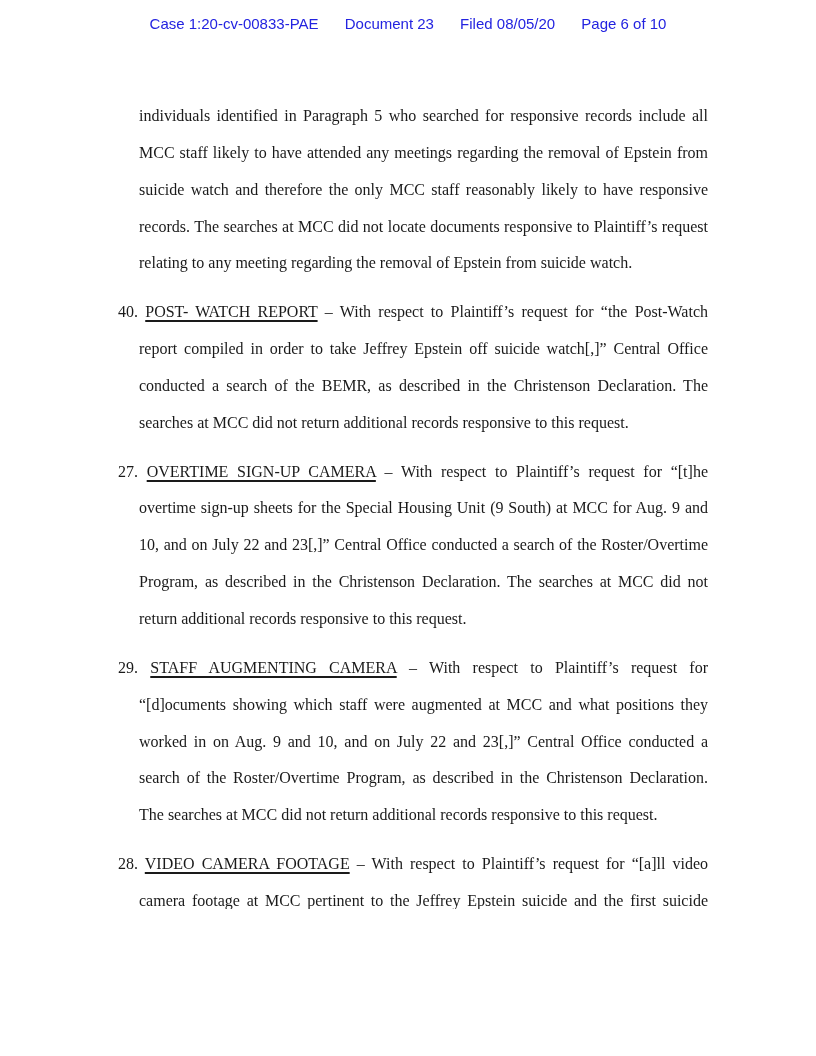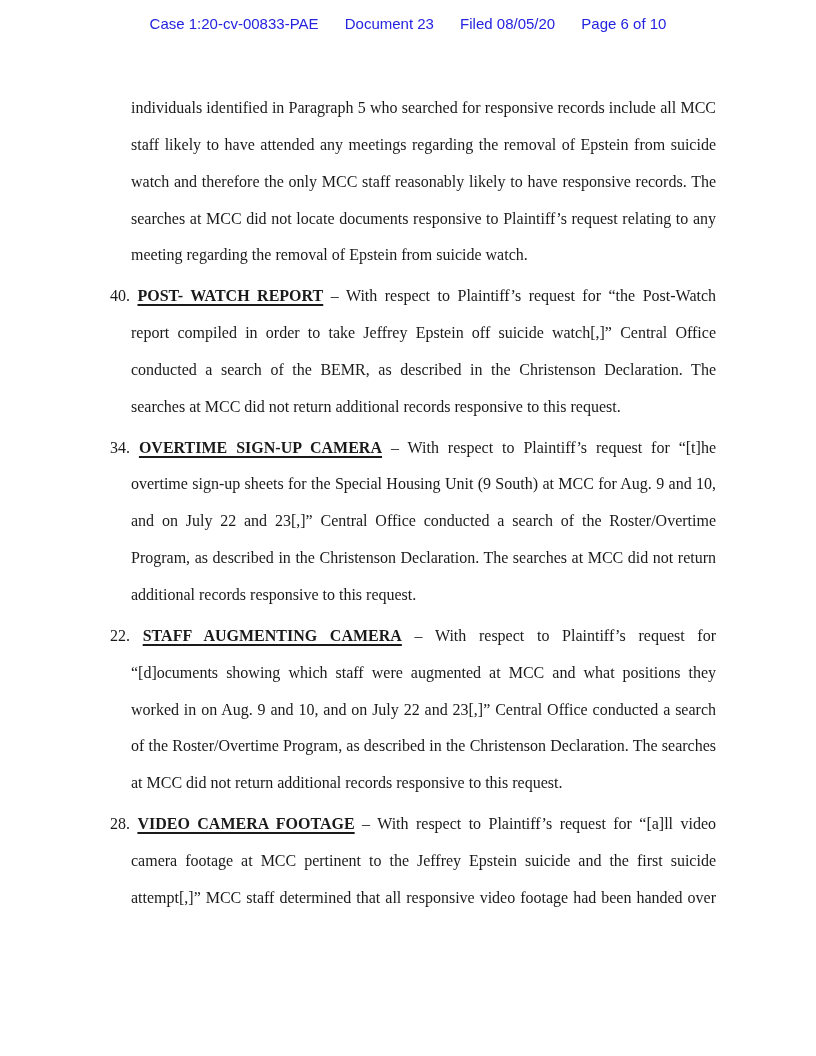--- a/index.html
+++ b/index.html
@@ -33,31 +33,31 @@
     position: absolute;
     top: 86px;
     left: 127px;
     width: 593px;
     font-size: 16px;
     line-height: 36.85px;
     color: #1a1a1a;
     text-align: justify;
   }
   .para {
-    margin: 4px;
+    margin: 12px;
     text-align: justify;
   }
   .para.numbered {
     text-indent: -21px;
   }
   .para .num {
     font-weight: normal;
   }
   .para .heading {
-    font-weight: bold;
+    font-weight: normal;
     text-decoration: underline;
     text-decoration-thickness: 1.5px;
     text-underline-offset: 3px;
   }
   .doc-footer {
     position: absolute;
     top: 918px;
     left: 0;
     right: 0;
     text-align: center;
@@ -84,27 +84,27 @@
       <span class="text">individuals identified in Paragraph 5 who searched for responsive records include all MCC staff likely to have attended any meetings regarding the removal of Epstein from suicide watch and therefore the only MCC staff reasonably likely to have responsive records. The searches at MCC did not locate documents responsive to Plaintiff’s request relating to any meeting regarding the removal of Epstein from suicide watch.</span>
     </p>
 
     <p class="para numbered">
       <span class="num">40.</span>
       <span class="heading">POST- WATCH REPORT</span>
       <span class="text">– With respect to Plaintiff’s request for “the Post-Watch report compiled in order to take Jeffrey Epstein off suicide watch[,]” Central Office conducted a search of the BEMR, as described in the Christenson Declaration. The searches at MCC did not return additional records responsive to this request.</span>
     </p>
 
     <p class="para numbered">
-      <span class="num">34.</span>
+      <span class="num">27.</span>
       <span class="heading">OVERTIME SIGN-UP CAMERA</span>
       <span class="text">– With respect to Plaintiff’s request for “[t]he overtime sign-up sheets for the Special Housing Unit (9 South) at MCC for Aug. 9 and 10, and on July 22 and 23[,]” Central Office conducted a search of the Roster/Overtime Program, as described in the Christenson Declaration. The searches at MCC did not return additional records responsive to this request.</span>
     </p>
 
     <p class="para numbered">
-      <span class="num">22.</span>
+      <span class="num">29.</span>
       <span class="heading">STAFF AUGMENTING CAMERA</span>
       <span class="text">– With respect to Plaintiff’s request for “[d]ocuments showing which staff were augmented at MCC and what positions they worked in on Aug. 9 and 10, and on July 22 and 23[,]” Central Office conducted a search of the Roster/Overtime Program, as described in the Christenson Declaration. The searches at MCC did not return additional records responsive to this request.</span>
     </p>
 
     <p class="para numbered">
       <span class="num">28.</span>
       <span class="heading">VIDEO CAMERA FOOTAGE</span>
       <span class="text">– With respect to Plaintiff’s request for “[a]ll video camera footage at MCC pertinent to the Jeffrey Epstein suicide and the first suicide attempt[,]” MCC staff determined that all responsive video footage had been handed over to the Federal Bureau</span>
     </p>
 

